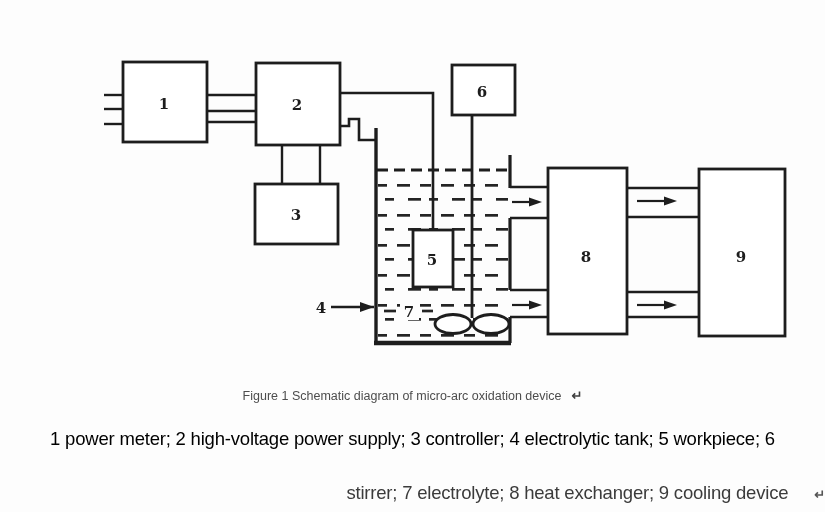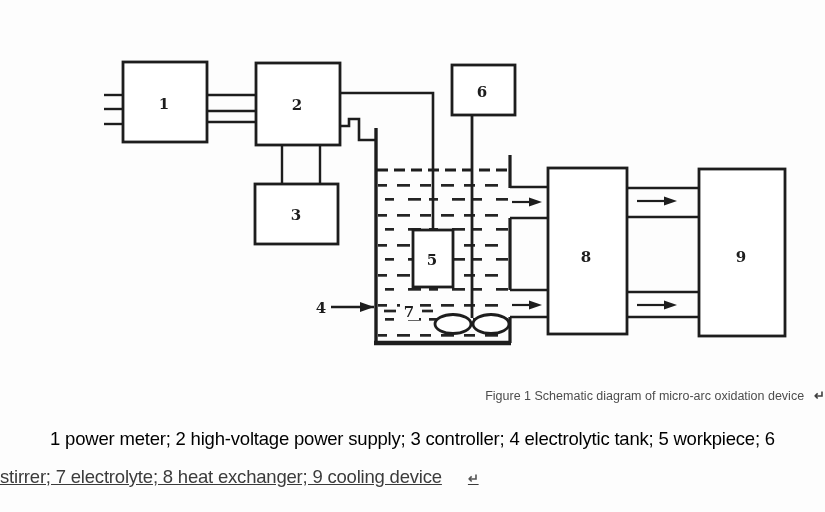--- a/index.html
+++ b/index.html
@@ -12,42 +12,41 @@
   }
   .diagram-svg{position:absolute;top:0;left:0;}
   .svg-digit{
     font-family:"DejaVu Serif", serif;
     font-weight:700;
     font-size:15px;
     fill:#1d1d1d;
   }
   .caption-row{
     position:absolute;top:388px;left:0;width:825px;
-    text-align:right;
+    text-align:center;
     font-size:12.5px;line-height:16px;
     color:#4d4d4d;
     white-space:nowrap;
   }
   .caption-row .return-mark{
     margin-left:10px;font-size:13px;font-weight:700;color:#3f3f3f;
   }
   .legend-line-1{
     position:absolute;top:426px;left:0;width:825px;
     text-align:center;
     font-size:18.5px;line-height:25px;letter-spacing:-0.2px;
     color:#000000;
     white-space:nowrap;
   }
   .legend-line-2{
-    position:absolute;top:464px;left:0;width:825px;
-    text-align:left;
+    position:absolute;top:480px;left:0;width:825px;
+    text-align:right;
     font-size:18.5px;line-height:25px;letter-spacing:-0.2px;
     color:#3b3b3b;
     white-space:nowrap;
-    text-decoration:underline;
   }
   .legend-line-2 .return-mark{
     margin-left:26px;font-size:13px;font-weight:700;color:#555;
   }
 </style>
 </head>
 <body>
 
 <div class="page">
 

